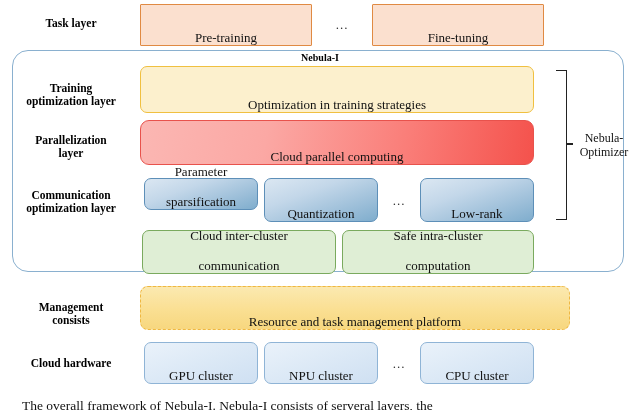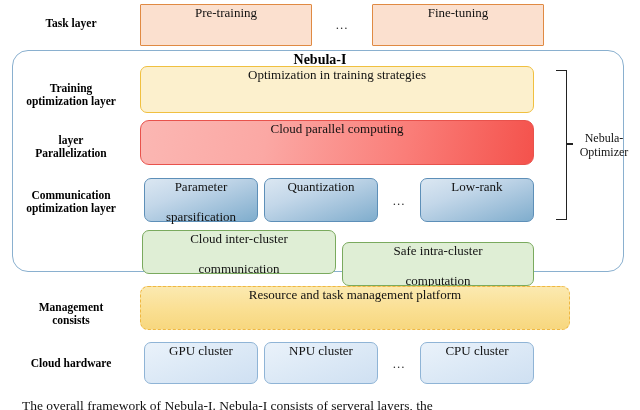--- a/index.html
+++ b/index.html
@@ -12,21 +12,21 @@
   
   .rowlabel{
     position:absolute;left:8px;width:126px;
     text-align:center;font-weight:bold;
     font-size:11.5px;line-height:13px;
     color:#000;
   }
 
   
   .box{
-    position:absolute;display:flex;align-items:flex-start;justify-content:center;
+    position:absolute;display:flex;align-items:flex-end;justify-content:center;
     text-align:center;box-sizing:border-box;
     font-size:13px;line-height:15px;color:#111;
   }
   .box span{display:block;padding:0 6px;}
 
   
   .task{
     background:#fbe0cf;border:1.6px solid #e08a43;border-radius:1px;
   }
 
@@ -65,21 +65,21 @@
   }
 
   
   .nebula-box{
     position:absolute;left:12px;top:50px;width:612px;height:222px;
     border:1.4px solid #8ab0cf;border-radius:16px;box-sizing:border-box;
     background:transparent;
   }
   .nebula-title{
     position:absolute;left:0;top:52px;width:640px;text-align:center;
-    font-weight:bold;font-size:14px;color:#000;
+    font-weight:bold;font-size:10px;color:#000;
   }
 
   
   .ellipsis{
     position:absolute;text-align:center;font-size:13px;color:#333;
     letter-spacing:1px;
   }
 
   
   .bracket{
@@ -125,34 +125,34 @@
   <div class="rowlabel" style="top:82px;">
     <div>Training</div>
     <div>optimization layer</div>
   </div>
 
   <div class="box yellow" style="left:140px;top:66px;width:394px;height:47px;">
     <span>Optimization in training strategies</span>
   </div>
 
   <div class="rowlabel" style="top:134px;">
+    <div>Parallelization</div>
     <div>layer</div>
-    <div>Parallelization</div>
   </div>
 
   <div class="box red" style="left:140px;top:120px;width:394px;height:45px;">
     <span>Cloud parallel computing</span>
   </div>
 
   <div class="rowlabel" style="top:189px;">
     <div>Communication</div>
     <div>optimization layer</div>
   </div>
 
-  <div class="box blue" style="left:144px;top:178px;width:114px;height:44px;">
+  <div class="box blue" style="left:144px;top:178px;width:114px;height:32px;">
     <span>
       <span>Parameter</span><br>
       <span>sparsification</span>
     </span>
   </div>
 
   <div class="box blue" style="left:264px;top:178px;width:114px;height:44px;">
     <span>Quantization</span>
   </div>
 
@@ -163,21 +163,21 @@
   </div>
 
 
   <div class="box green" style="left:142px;top:230px;width:194px;height:44px;">
     <span>
       <span>Cloud inter-cluster</span><br>
       <span>communication</span>
     </span>
   </div>
 
-  <div class="box green" style="left:342px;top:230px;width:192px;height:44px;margin-top:12px;">
+  <div class="box green" style="left:342px;top:230px;width:192px;height:44px;">
     <span>
       <span>Safe intra-cluster</span><br>
       <span>computation</span>
     </span>
   </div>
 
   <div class="bracket"></div>
   <div class="bracket-nub"></div>
   <div class="optimizer-label">
     <span>Nebula-Optimizer</span>

